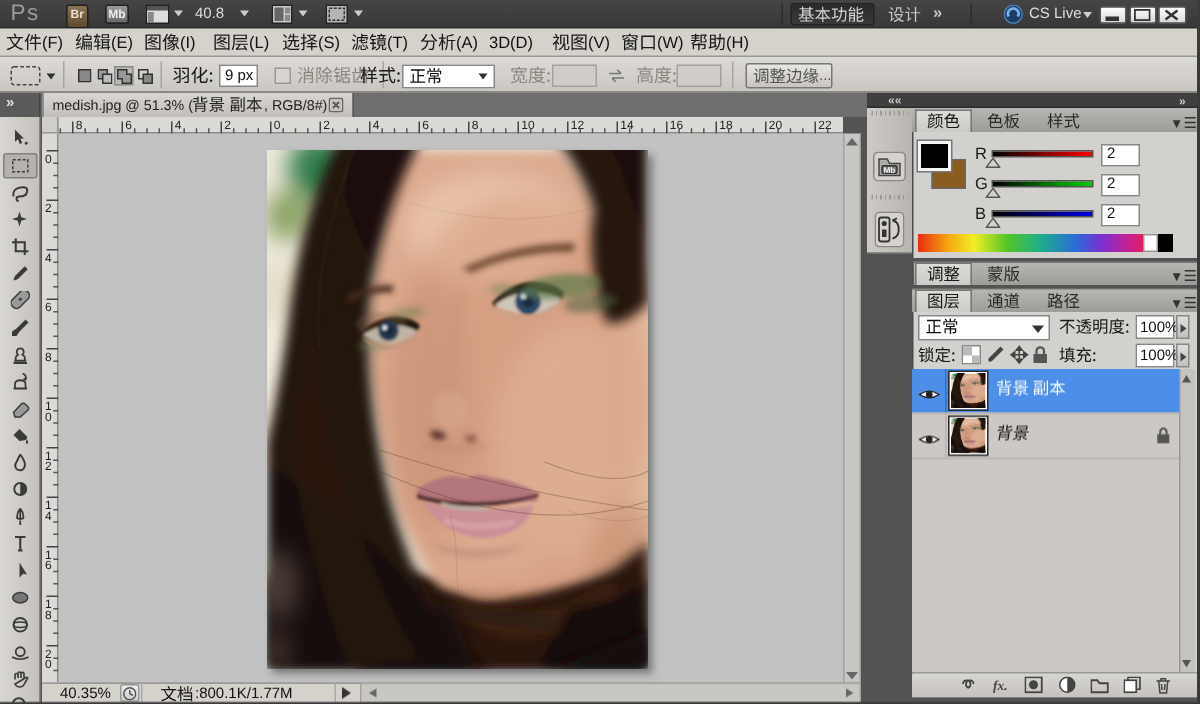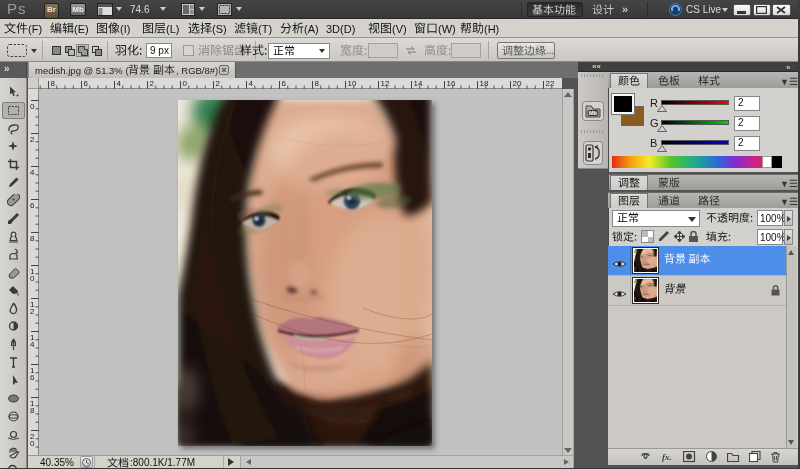--- a/index.html
+++ b/index.html
@@ -11,21 +11,21 @@
 <div class="abs" style="left:0;top:0;width:800px;height:19px;background:linear-gradient(#454545,#383838);border-bottom:1px solid #282828">
 <div class="abs" style="left:7px;top:0px;font-size:15px;font-weight:normal;color:#9b9b9b;letter-spacing:1px">Ps</div>
 <div class="abs" style="left:44px;top:3px;width:15px;height:16px;background:linear-gradient(#8a7355,#5f4a2e);border:1px solid #222;border-radius:2px;color:#e8e0d0;font-size:8px;font-weight:bold;text-align:center;line-height:12px">Br</div>
 <div class="abs" style="left:70px;top:3px;width:16px;height:13px;background:linear-gradient(#9a9a9a,#6a6a6a);border:1px solid #222;border-radius:2px;color:#eee;font-size:8px;font-weight:bold;text-align:center;line-height:12px">Mb</div>
 <svg class="abs" style="left:97px;top:3px" width="16" height="13">
       <rect x="0.5" y="0.5" width="15" height="12" fill="#ddd" stroke="#222"></rect>
       <rect x="1" y="1" width="14" height="3" fill="#555"></rect>
       <rect x="1.5" y="5" width="4" height="7" fill="#888"></rect>
     </svg>
 <div class="abs" style="left:116px;top:7px;width:0;height:0;border-left:3.5px solid transparent;border-right:3.5px solid transparent;border-top:4px solid #ccc"></div>
-<div class="abs lat" style="left:130px;top:4px;font-size:10px;color:#ddd">74.6</div>
+<div class="abs lat" style="left:130px;top:4px;font-size:10px;color:#ddd">40.8</div>
 <div class="abs" style="left:160px;top:7px;width:0;height:0;border-left:3.5px solid transparent;border-right:3.5px solid transparent;border-top:4px solid #ccc"></div>
 <svg class="abs" style="left:181px;top:3px" width="14" height="13">
       <rect x="0.5" y="0.5" width="13" height="12" fill="#c8c8c8" stroke="#222"></rect>
       <rect x="2" y="2" width="6" height="9" fill="#666"></rect>
       <rect x="9" y="2" width="3.5" height="4" fill="#888"></rect>
       <rect x="9" y="7" width="3.5" height="4" fill="#888"></rect>
     </svg>
 <div class="abs" style="left:199px;top:7px;width:0;height:0;border-left:3.5px solid transparent;border-right:3.5px solid transparent;border-top:4px solid #ccc"></div>
 <svg class="abs" style="left:217px;top:3px" width="15" height="13">
       <rect x="0.5" y="0.5" width="14" height="12" fill="#b5b5b5" stroke="#222"></rect>

